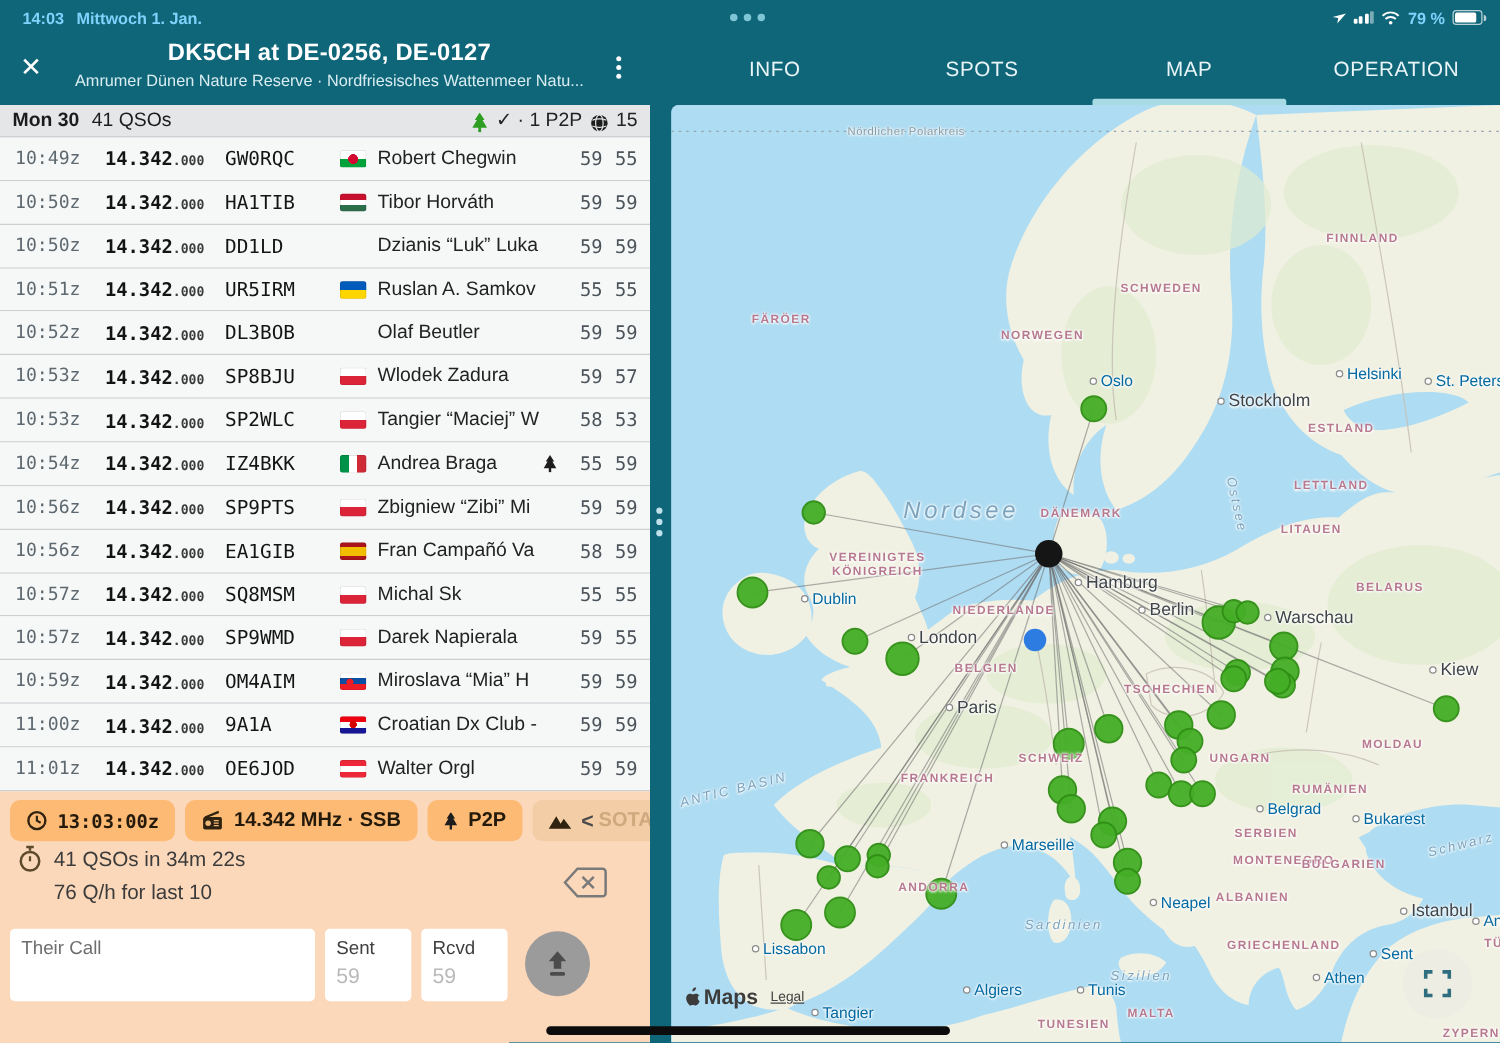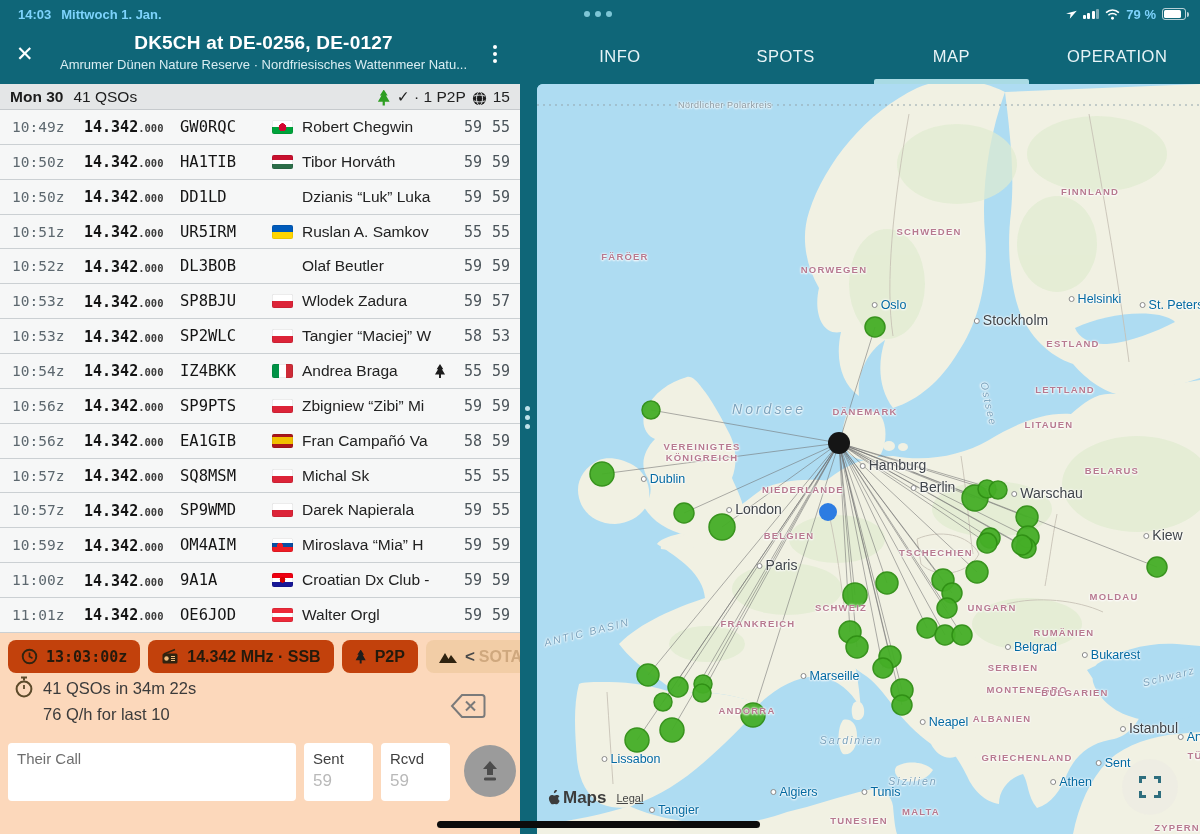--- a/index.html
+++ b/index.html
@@ -75,34 +75,34 @@
   .flag-spain { background:linear-gradient(#aa151b 25%, #f1bf00 25% 75%, #aa151b 75%); }
   .flag-slovakia { background:radial-gradient(circle at 38% 55%, #ee1c25 18%, transparent 20%),
     linear-gradient(#fff 33%, #0b4ea2 33% 66%, #ee1c25 66%); }
   .flag-croatia { background:radial-gradient(circle at 50% 48%, #d40000 22%, transparent 24%),
     linear-gradient(#e01,#e01 33%, #fff 33% 66%, #171796 66%); }
   .flag-austria { background:linear-gradient(#ed2939 33%, #fff 33% 66%, #ed2939 66%); }
 
   
   .footer { position:absolute; left:0; top:549px; width:520px; height:201px; background:#fcd8bb; overflow:hidden; }
   .chips { display:flex; gap:8px; padding:7px 0 0 8px; }
-  .chip { height:33px; background:#c2410c; border-radius:8px; display:flex; align-items:center;
+  .chip { height:33px; background:#fdba74; border-radius:8px; display:flex; align-items:center;
     gap:8px; padding:0 13px; font-size:16px; font-weight:bold; color:#241a0c; flex:none; cursor:pointer; }
   .chip .cicon { display:flex; }
   .chip.mono { font-family:"DejaVu Sans Mono", monospace; font-size:15px; }
   .chip.disabled { background:#f2cda6; color:#cfa87e; min-width:120px; }
   .chip .chev { color:#4a4a4a; font-weight:bold; font-size:17px; margin-right:-4px; }
   .stats { position:absolute; left:14px; top:43px; display:flex; gap:9px; font-size:16.5px; color:#3b3b3b; }
   .stats .lines { line-height:1.55; }
   .backspace { position:absolute; left:450px; top:60px; cursor:pointer; }
   .entry-row { position:absolute; left:8px; top:110px; display:flex; gap:8px; }
   .field { background:#fff; border-radius:4px; height:58px; padding:7px 9px; }
   .field .flabel { font-size:15px; color:#6e6e6e; }
   .field .fval { font-size:17px; color:#b9b9b9; margin-top:4px; }
-  .field.call { width:288px; }
+  .field.call { width:244px; }
   .field.small { width:69px; }
   .upload-btn { width:52px; height:52px; border-radius:50%; background:#9b9b9b; margin-left:6px;
     margin-top:2px; display:flex; align-items:center; justify-content:center; cursor:pointer; }
 
   
   .divider { position:absolute; left:520px; top:84px; width:17px; height:750px; background:#0f6678; }
   .div-handle { position:absolute; left:5px; top:322px; display:flex; flex-direction:column; gap:4px; cursor:col-resize; }
   .div-handle i { width:5px; height:5px; border-radius:50%; background:#bfe2ea; }
 
   
@@ -110,21 +110,21 @@
     overflow:hidden; border-top-left-radius:6px; }
   .map svg.base { position:absolute; left:0; top:0; }
   .mlabel { position:absolute; white-space:pre; pointer-events:none; text-align:center;
     text-shadow:0 0 3px #fff, 0 0 2px #fff, 0 1px 2px #fff; }
   .mlabel.country { font-size:9.5px; font-weight:bold; letter-spacing:1.2px; color:#b7798f; }
   .mlabel.city { font-size:12.5px; color:#0369a1; }
   .mlabel.city-lg { font-size:14px; color:#3f4449; }
   .mlabel.city:before, .mlabel.city-lg:before { content:""; display:inline-block; width:4px; height:4px;
     border:1px solid #8a8a8a; background:#fff; border-radius:50%; margin-right:3px; vertical-align:1px; }
   .mlabel.sea { font-size:10.5px; font-style:italic; letter-spacing:2px; color:#7ba3bd; }
-  .mlabel.sea-lg { font-size:14px; font-style:italic; letter-spacing:3px; color:#7ba3bd; }
+  .mlabel.sea-lg { font-size:19px; font-style:italic; letter-spacing:3px; color:#7ba3bd; }
   .mlabel.note { font-size:9px; color:#8a9aa3; letter-spacing:.5px; }
   .attribution { position:absolute; left:10px; bottom:26px; display:flex; align-items:center; gap:10px; }
   .attribution .brand { font-size:17px; font-weight:bold; color:#3c3c3c; display:flex; align-items:center; gap:2px; }
   .attribution .legal { font-size:11px; color:#444; text-decoration:underline; cursor:pointer; }
   .fullscreen-btn { position:absolute; left:585px; top:675px; width:56px; height:56px; border-radius:50%;
     background:rgba(238,236,226,.8); display:flex; align-items:center; justify-content:center; cursor:pointer; }
 
   .home-indicator { position:absolute; left:437px; bottom:6px; width:323px; height:7px;
     background:#0c0c0c; border-radius:4px; z-index:40; }
 </style>

